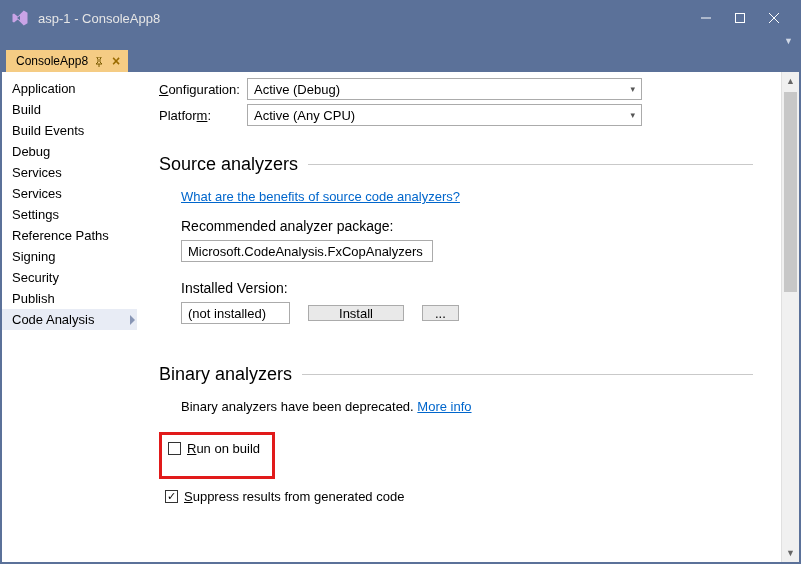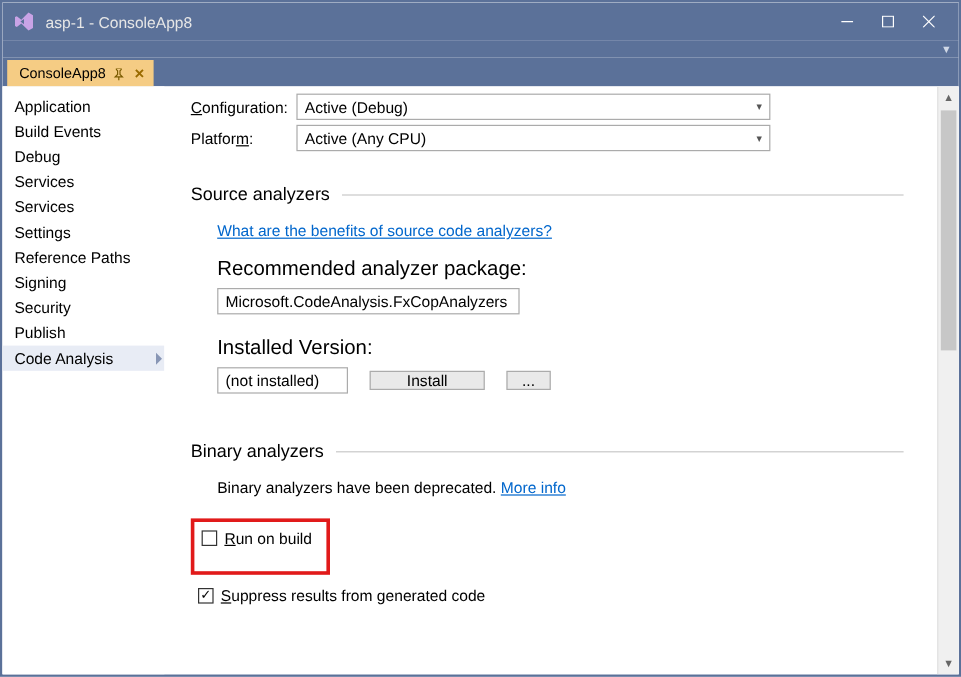--- a/index.html
+++ b/index.html
@@ -138,34 +138,34 @@
     justify-content:space-between;
   }
   .combo .chev{ font-size:9px; color:#555; }
   .section-head {
     display:flex;
     align-items:center;
     margin-top:28px;
     margin-bottom:14px;
   }
   .section-head .sh-label{
-    font-size:15px;
+    font-size:18px;
     margin-right:10px;
     white-space:nowrap;
     text-align:right;
   }
   .section-head .sh-line{
     flex:1;height:1px;background:#c9c9c9;
   }
   .link {
     color:#0066cc;
     text-decoration:underline;
     font-size:13px;
   }
-  .field-label{ font-size:17px; margin-top:12px; margin-bottom:6px;}
+  .field-label{ font-size:14px; margin-top:12px; margin-bottom:6px;}
   .textbox{
     border:1px solid #ababab;
     height:22px;width:252px;
     padding:0 6px;font-size:13px;
     display:flex;align-items:center;background:#fff;
   }
   .hbox{display:flex;align-items:center;gap:18px;}
   .btn{
     border:1px solid #ababab;background:#e9e9e9;
     height:16px;min-width:96px;
@@ -224,20 +224,21 @@
           <path d="M3 0h4v1L6 2v3l2 2H2l2-2V2L3 1z M5 7v3" stroke="#7a5b00" fill="none" stroke-width="1"></path>
         </svg>
     </span>
     <span class="close">×</span>
   </div>
 </div>
 
 <div class="body">
   <div class="sidebar">
     <div class="sidebar-item"><span>Application</span></div>
+    <div class="sidebar-item"><span>Build</span></div>
     <div class="sidebar-item"><span>Build Events</span></div>
     <div class="sidebar-item"><span>Debug</span></div>
     <div class="sidebar-item"><span>Services</span></div>
     <div class="sidebar-item"><span>Services</span></div>
     <div class="sidebar-item"><span>Settings</span></div>
     <div class="sidebar-item"><span>Reference Paths</span></div>
     <div class="sidebar-item"><span>Signing</span></div>
     <div class="sidebar-item"><span>Security</span></div>
     <div class="sidebar-item"><span>Publish</span></div>
     <div class="sidebar-item selected"><span>Code Analysis</span></div>

